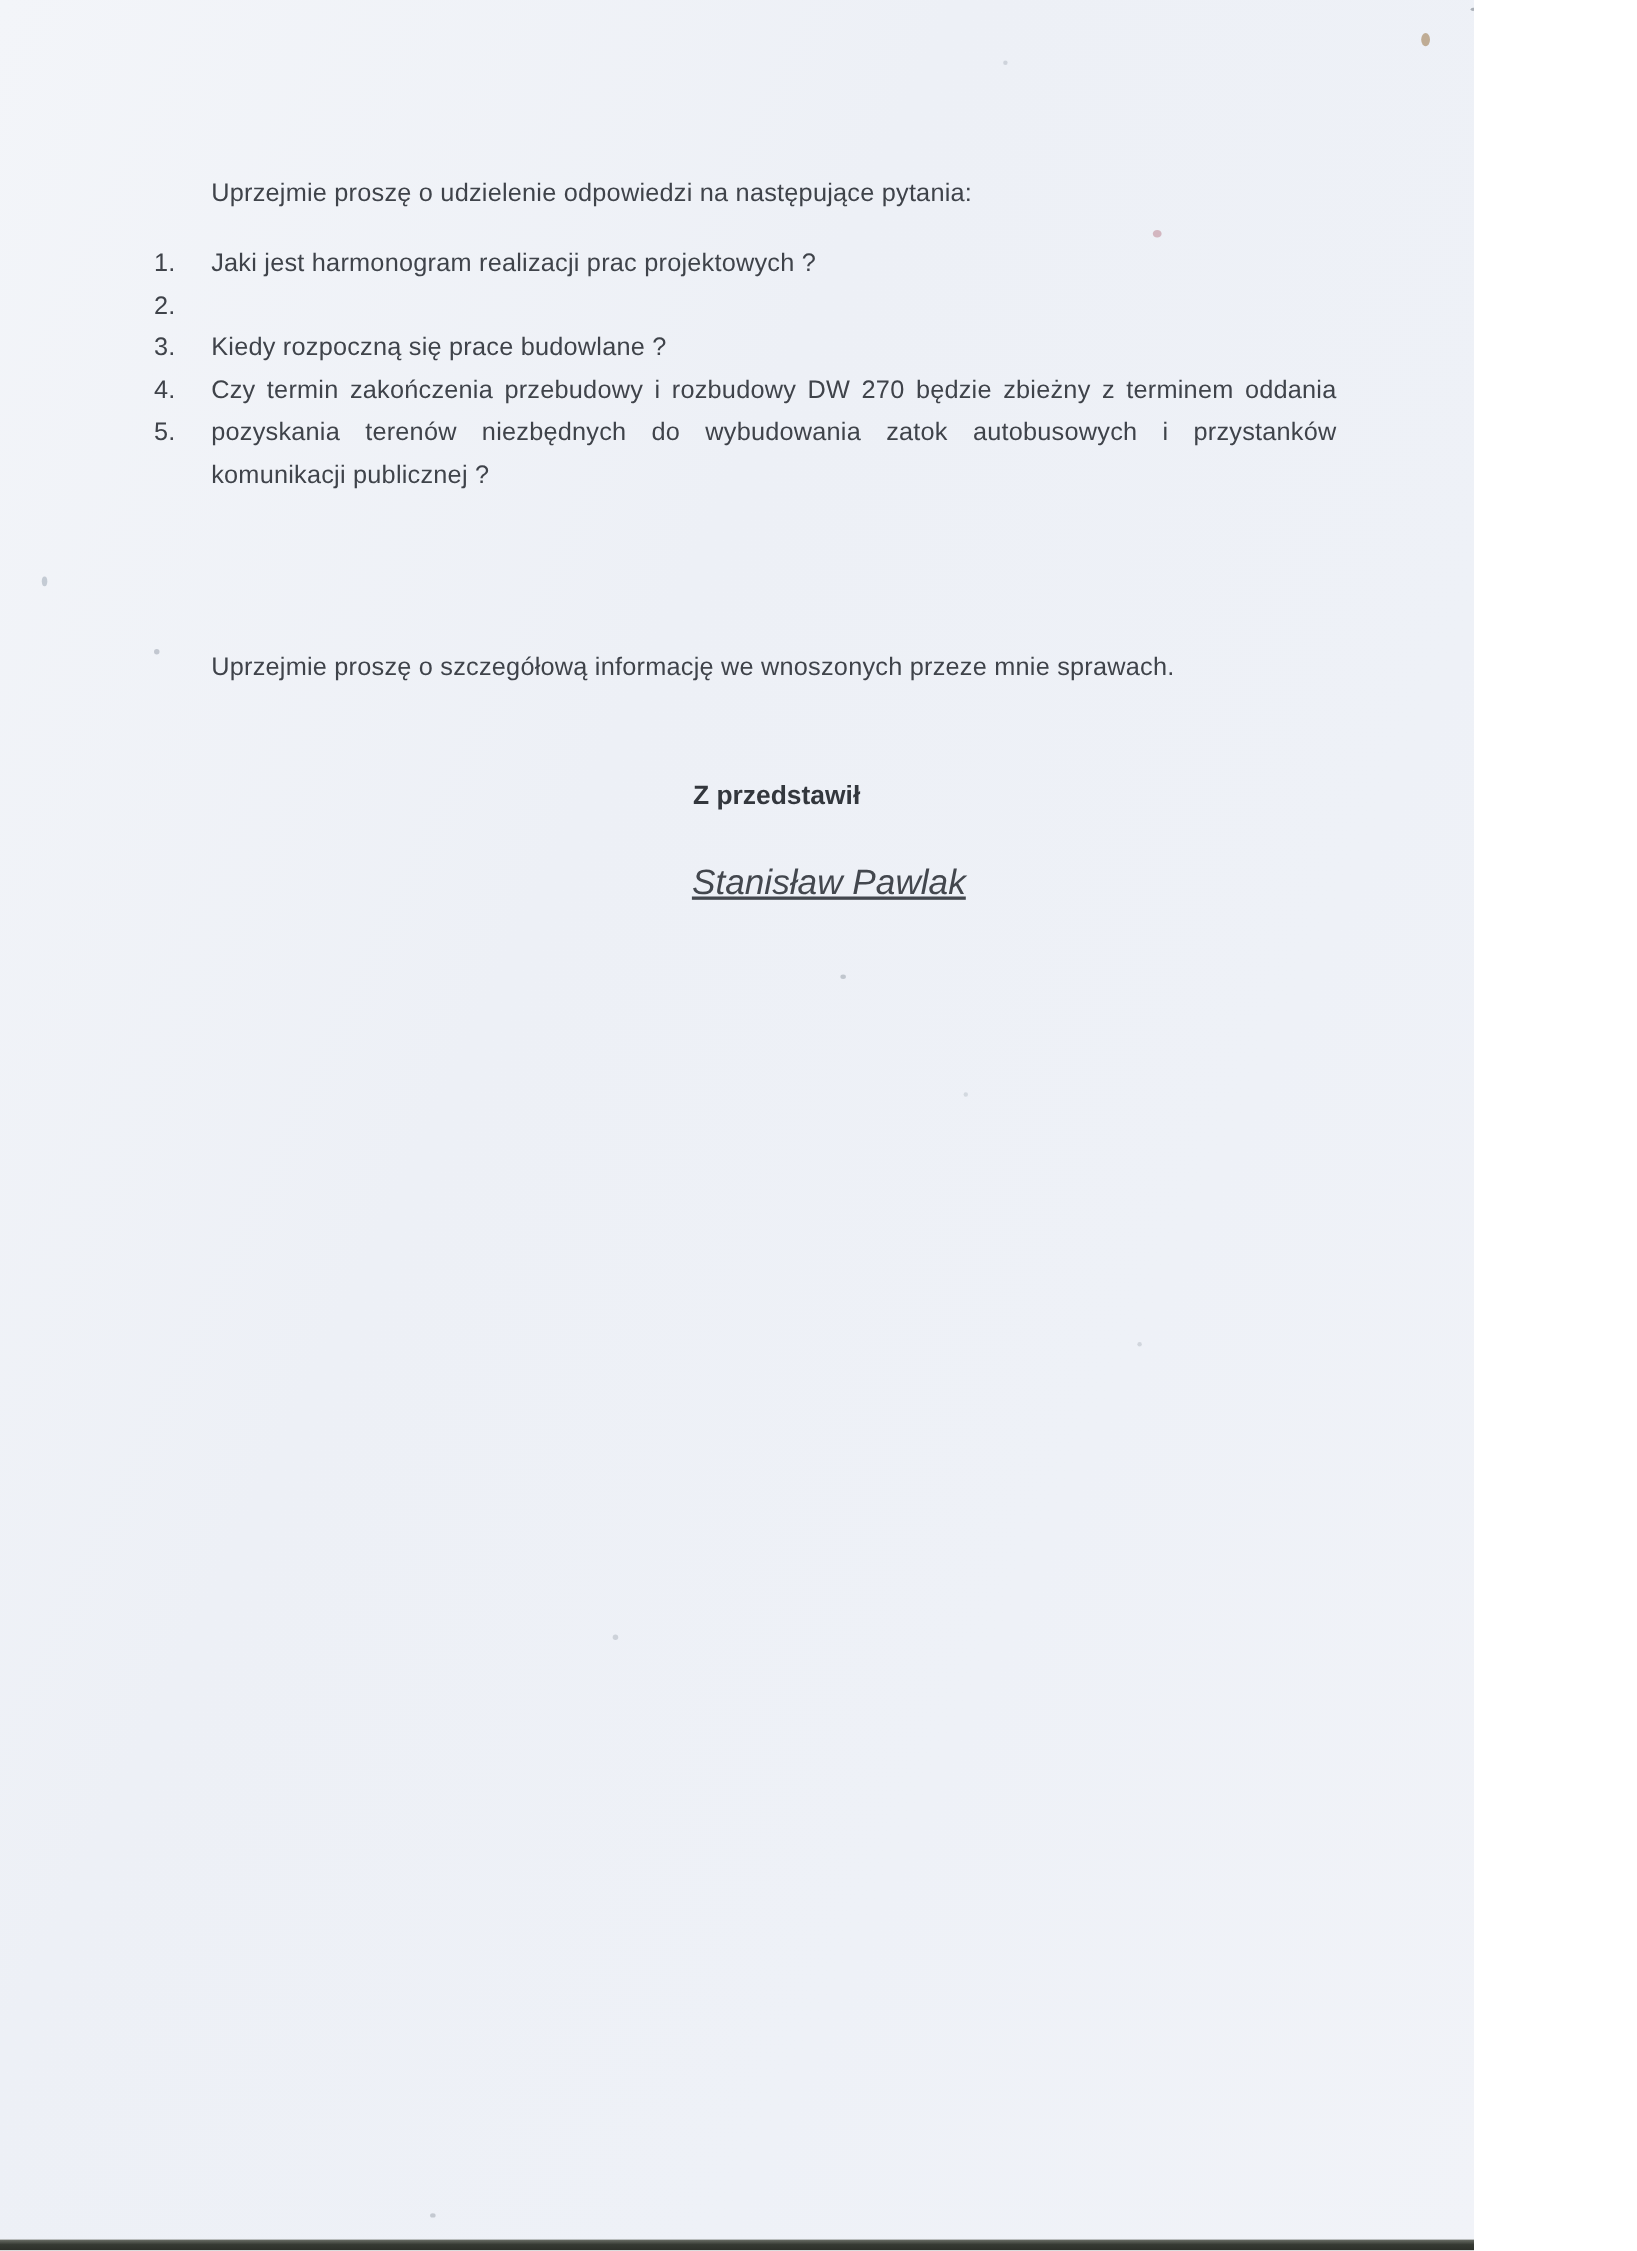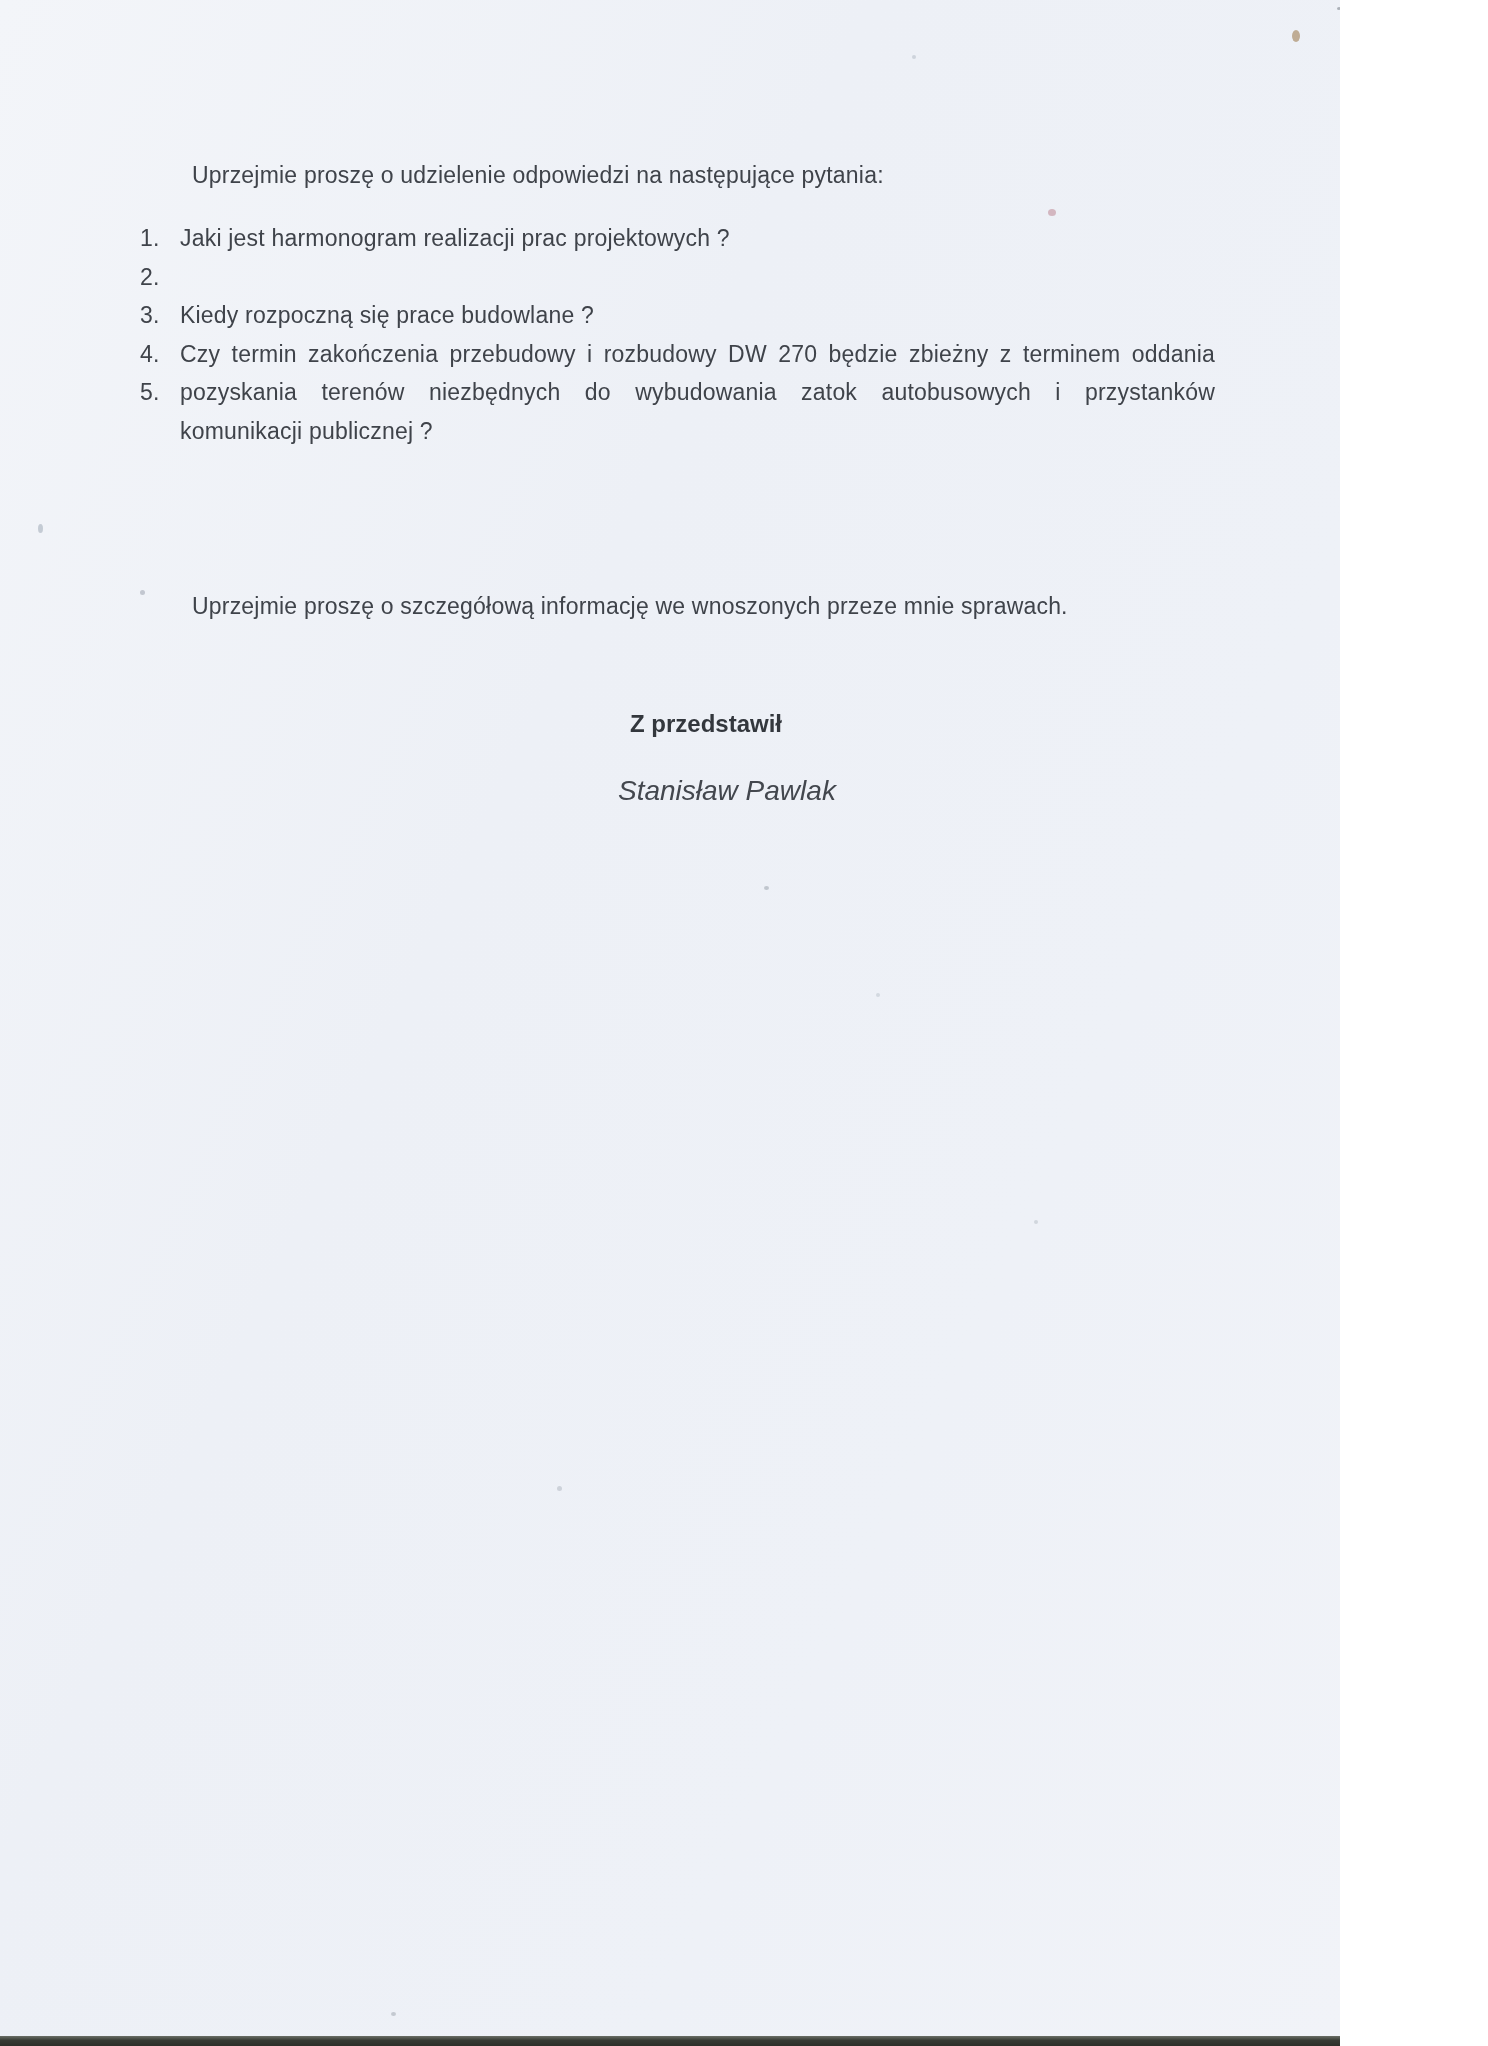--- a/index.html
+++ b/index.html
@@ -16,32 +16,32 @@
   .txt { font-size: 23px; line-height: 38.6px; letter-spacing: 0.2px; }
   .intro {
     position: absolute; left: 192px; top: 156px; margin: 0; width: 900px;
   }
   .questions {
     position: absolute; left: 140px; top: 219px; width: 1075px;
   }
   .q-item { display: flex; align-items: flex-start; }
   .q-num { flex: 0 0 40px; width: 40px; }
   .q-text { flex: 1 1 auto; min-width: 0; }
-  .line { line-height: 38.6px; }
+  .line { line-height: 38.6px; margin-left: 12px; }
   .just { text-align: justify; text-align-last: justify; }
   .closing {
     position: absolute; left: 192px; top: 587px; margin: 0; width: 960px;
   }
   .signoff {
     position: absolute; left: 630px; top: 707px; margin: 0;
     font-weight: bold; font-size: 24px; line-height: 34px; color: #33373d;
   }
   .signature {
-    position: absolute; left: 614px; top: 770px; margin: 4px;
-    font-style: italic; font-size: 28px; line-height: 34px; color: #43474e;
+    position: absolute; left: 614px; top: 770px; margin: 15px;
+    font-style: italic; font-size: 32px; line-height: 34px; color: #43474e; text-decoration: underline;
   }
   
   .edge-right-white {
     position: absolute; left: 1429px; top: 0; width: 46px; height: 2046px;
     background: #fbfcfe; border-left: 1px solid #e4e8ef;
   }
   .edge-right-dark {
     position: absolute; left: 1473px; top: 8px; width: 15px; height: 2038px;
     background: linear-gradient(180deg, #9b9e98 0px, #4b4f48 60px, #3d423c 50%, #343831 100%);
     border-radius: 3px 0 0 0;

